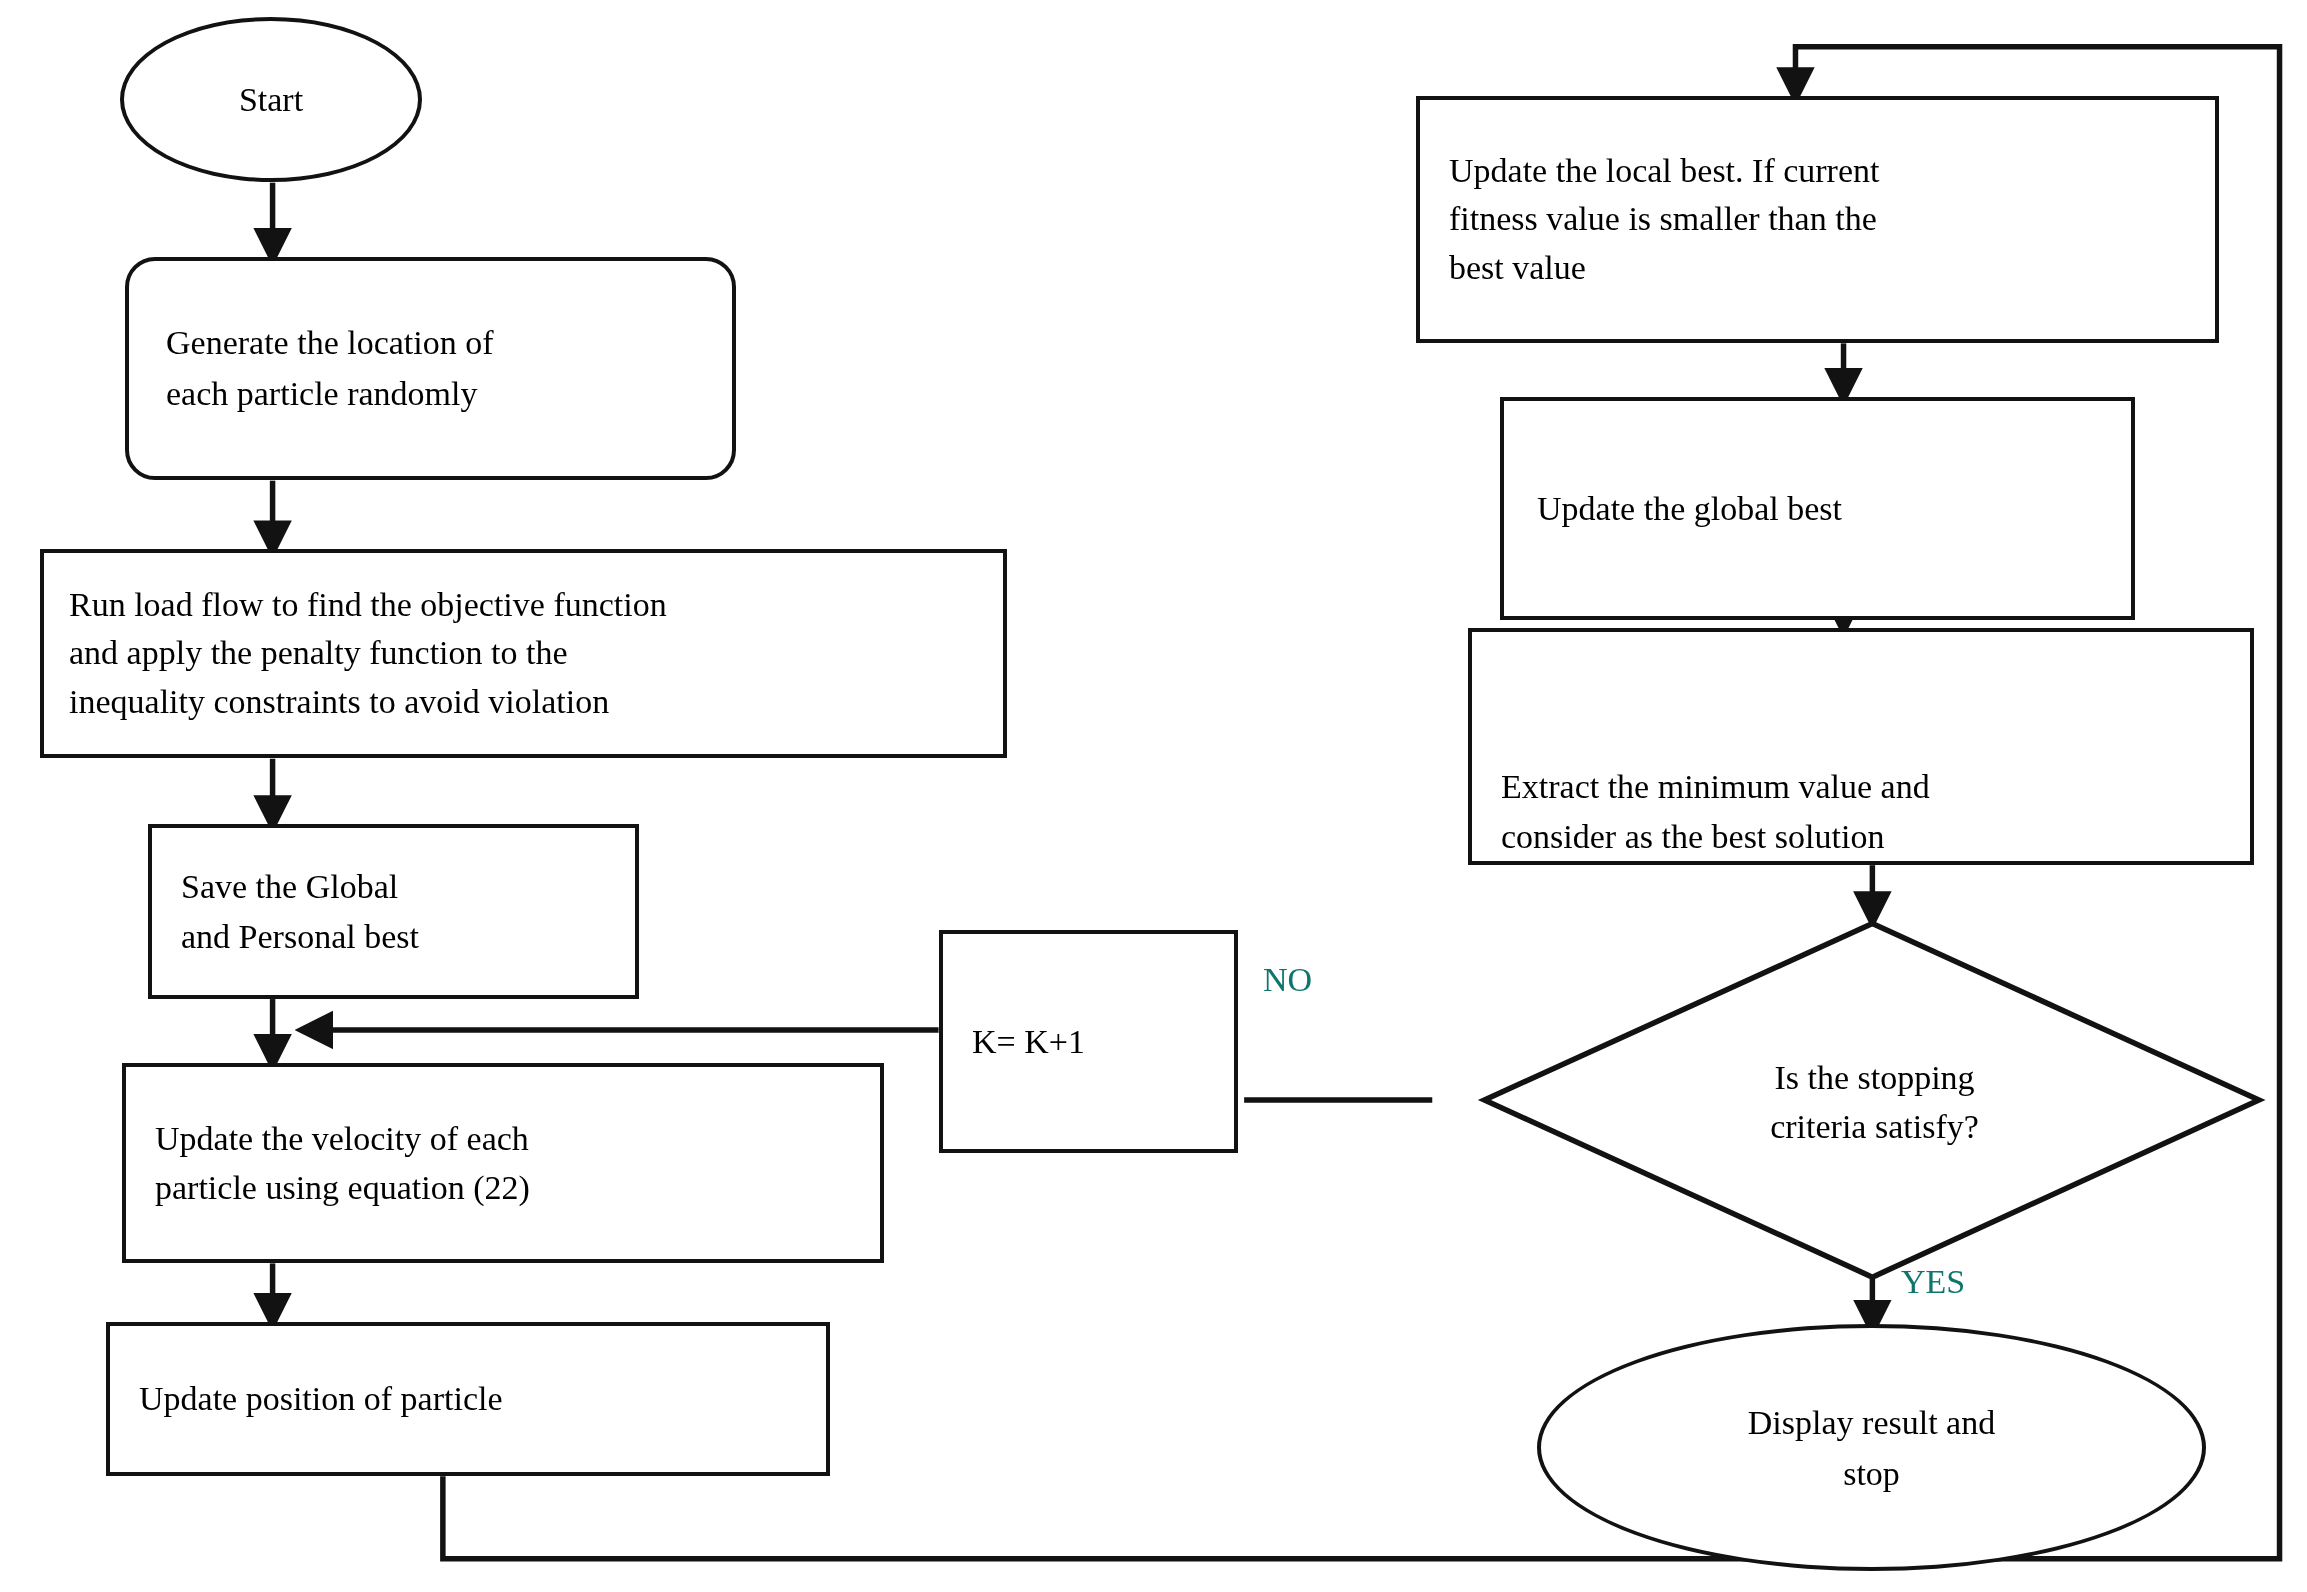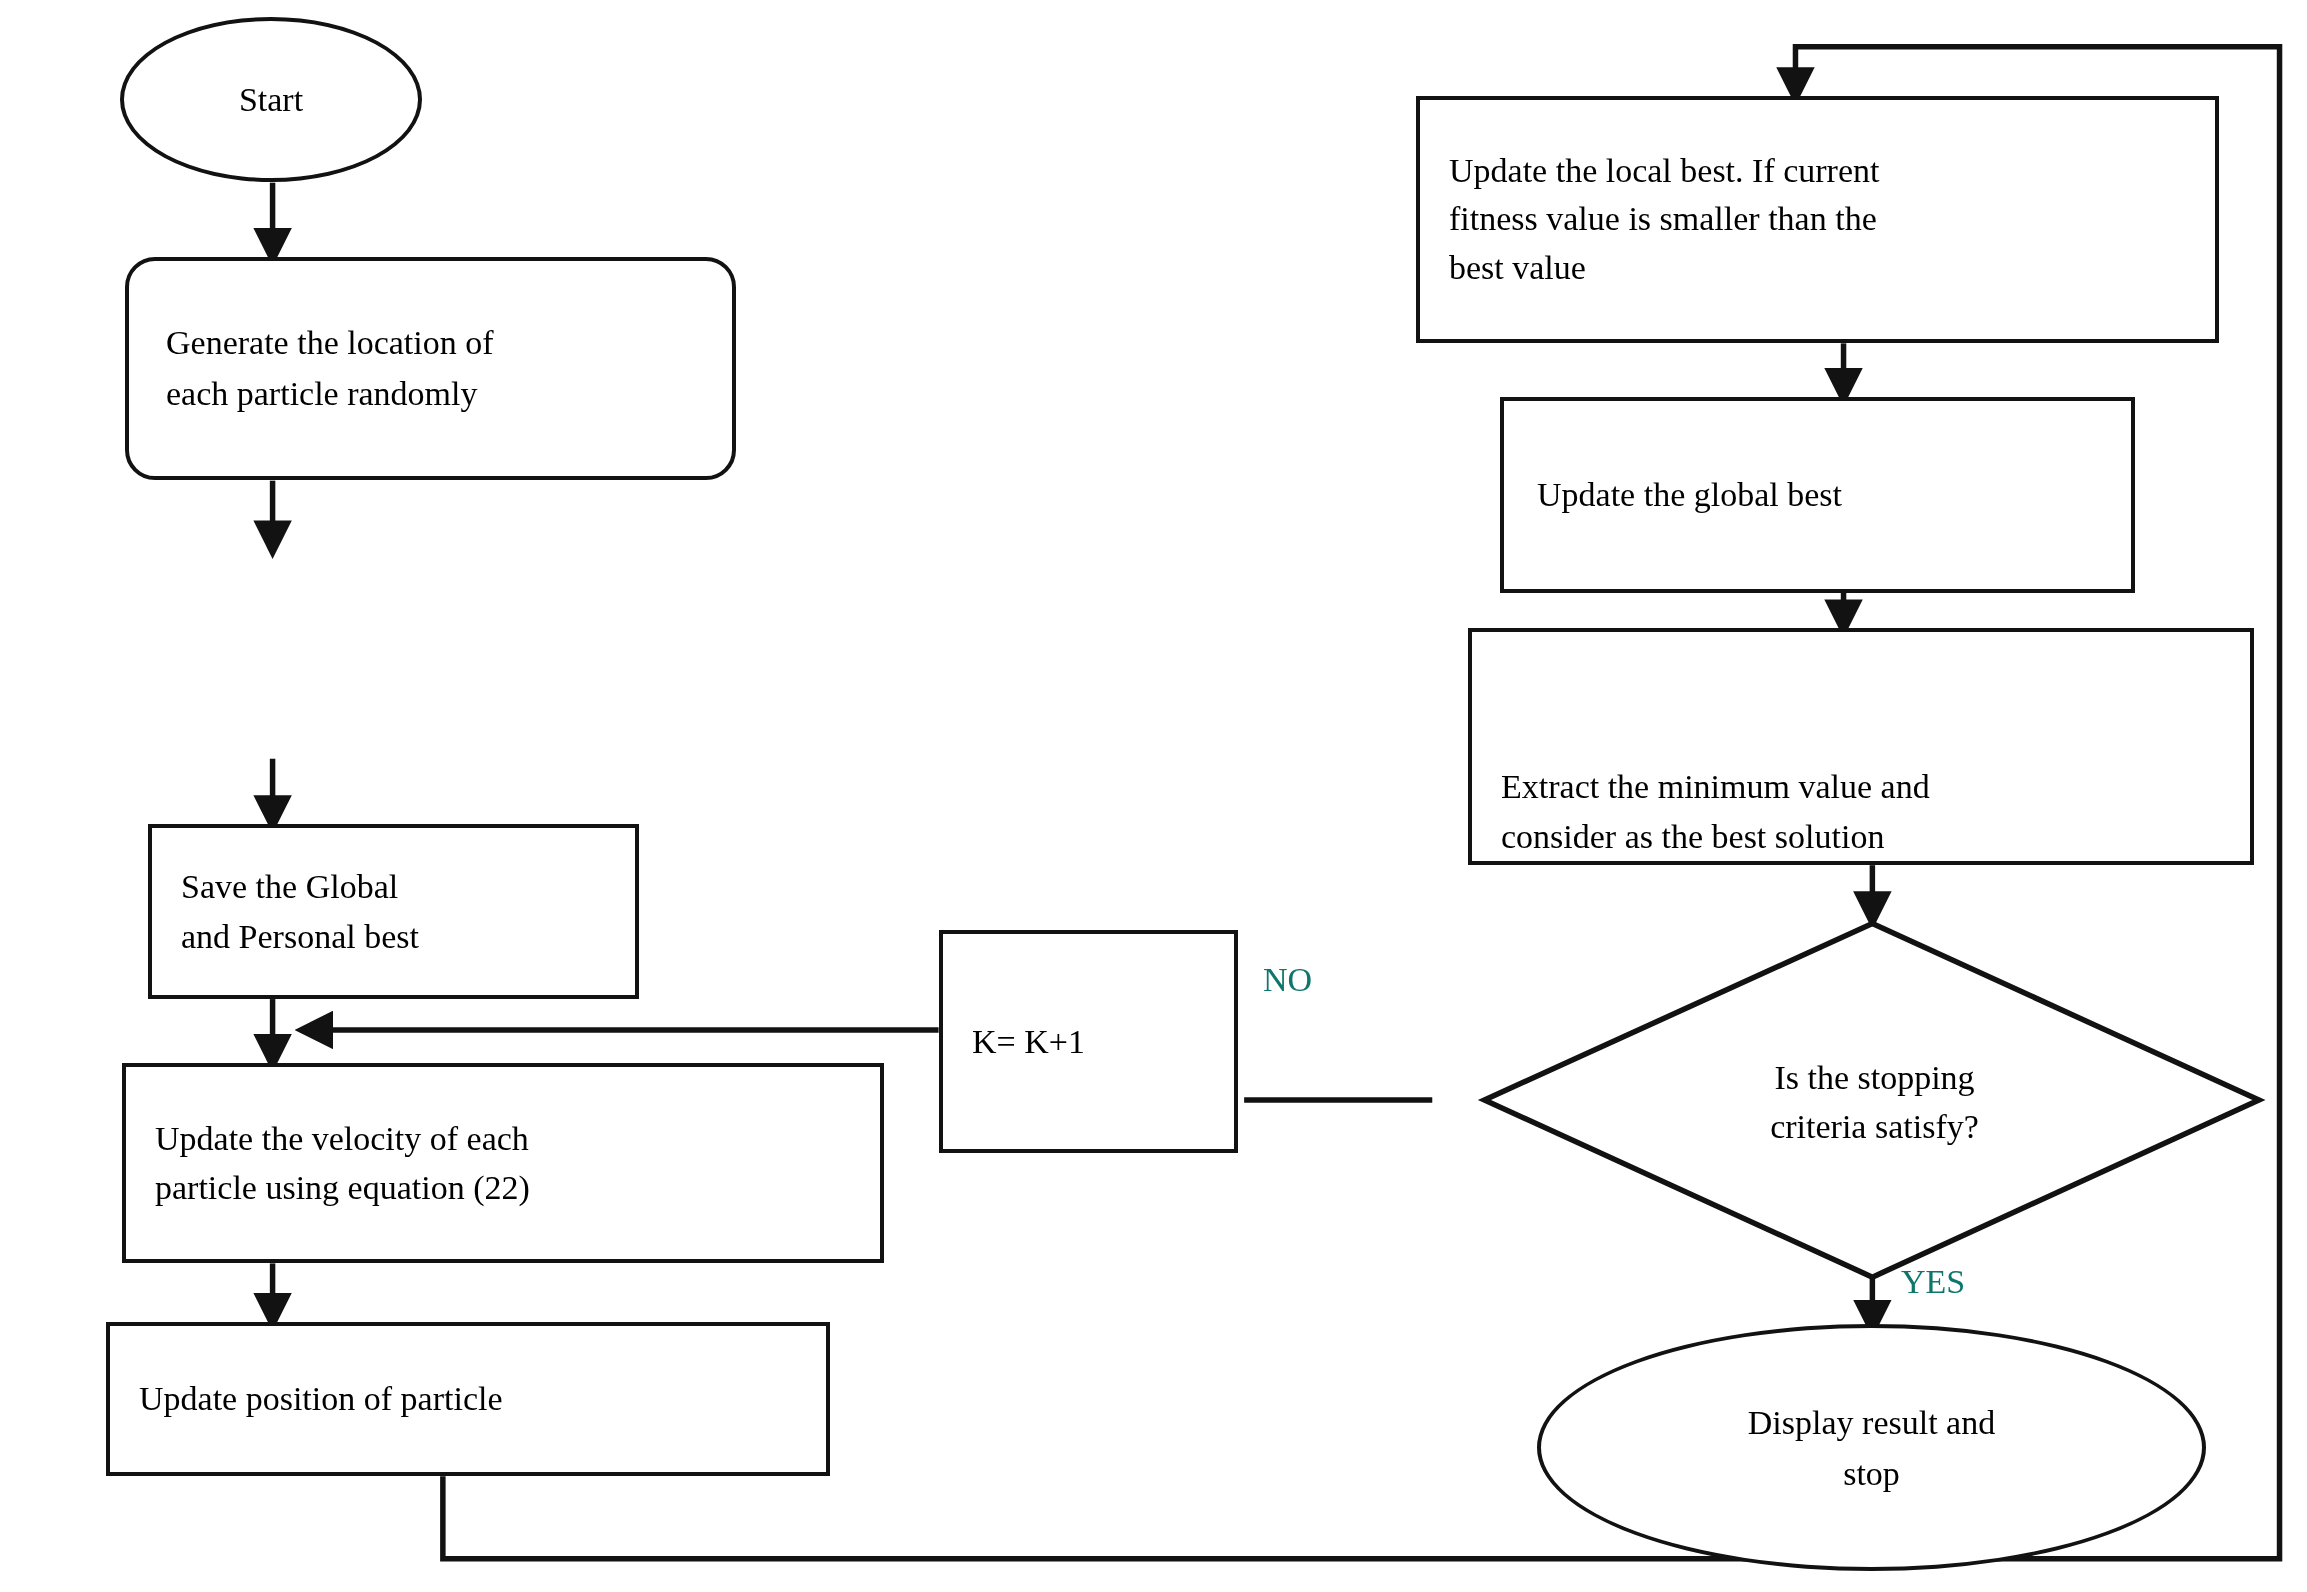--- a/index.html
+++ b/index.html
@@ -65,20 +65,25 @@
 
   <div class="node ellipse" style="left:120px;top:17px;width:302px;height:165px;font-size:34px;">
     <span class="txt">Start</span>
   </div>
 
   <div class="node round" style="left:125px;top:257px;width:611px;height:223px;font-size:34px;padding:0 0 0 37px;line-height:1.48;">
     <span class="txt">Generate the location of
 each particle randomly</span>
   </div>
 
+  <div class="node rect" style="left:40px;top:549px;width:967px;height:209px;font-size:34px;padding:0 0 0 25px;line-height:1.42;">
+    <span class="txt">Run load flow to find the objective function
+and apply the penalty function to the
+inequality constraints to avoid violation</span>
+  </div>
 
   <div class="node rect" style="left:148px;top:824px;width:491px;height:175px;font-size:34px;padding:0 0 0 29px;line-height:1.45;">
     <span class="txt">Save the Global
 and Personal best</span>
   </div>
 
   <div class="node rect" style="left:122px;top:1063px;width:762px;height:200px;font-size:34px;padding:0 0 0 29px;line-height:1.45;">
     <span class="txt">Update the velocity of each
 particle using equation (22)</span>
   </div>
@@ -94,21 +99,21 @@
   <span class="lbl" style="left:1263px;top:961px;font-size:34px;">NO</span>
 
   <span class="lbl" style="left:1885px;top:1263px;font-size:34px;margin-left:16px;">YES</span>
 
   <div class="node rect" style="left:1416px;top:96px;width:803px;height:247px;font-size:34px;padding:0 0 0 29px;line-height:1.42;">
     <span class="txt">Update the local best. If current
 fitness value is smaller than the
 best value</span>
   </div>
 
-  <div class="node rect" style="left:1500px;top:397px;width:635px;height:196px;font-size:34px;padding:0 0 0 33px;">
+  <div class="node rect" style="left:1500px;top:397px;width:635px;height:223px;font-size:34px;padding:0 0 0 33px;">
     <span class="txt">Update the global best</span>
   </div>
 
   <div class="node rect" style="left:1468px;top:628px;width:786px;height:237px;font-size:34px;padding:0 0 0 29px;line-height:1.45;align-items:flex-end;">
     <span class="txt">Extract the minimum value and
 consider as the best solution</span>
   </div>
 
   <div class="node diamond" style="left:1600px;top:1016px;width:549px;height:172px;font-size:34px;line-height:1.45;">
     <span class="txt">Is the stopping

